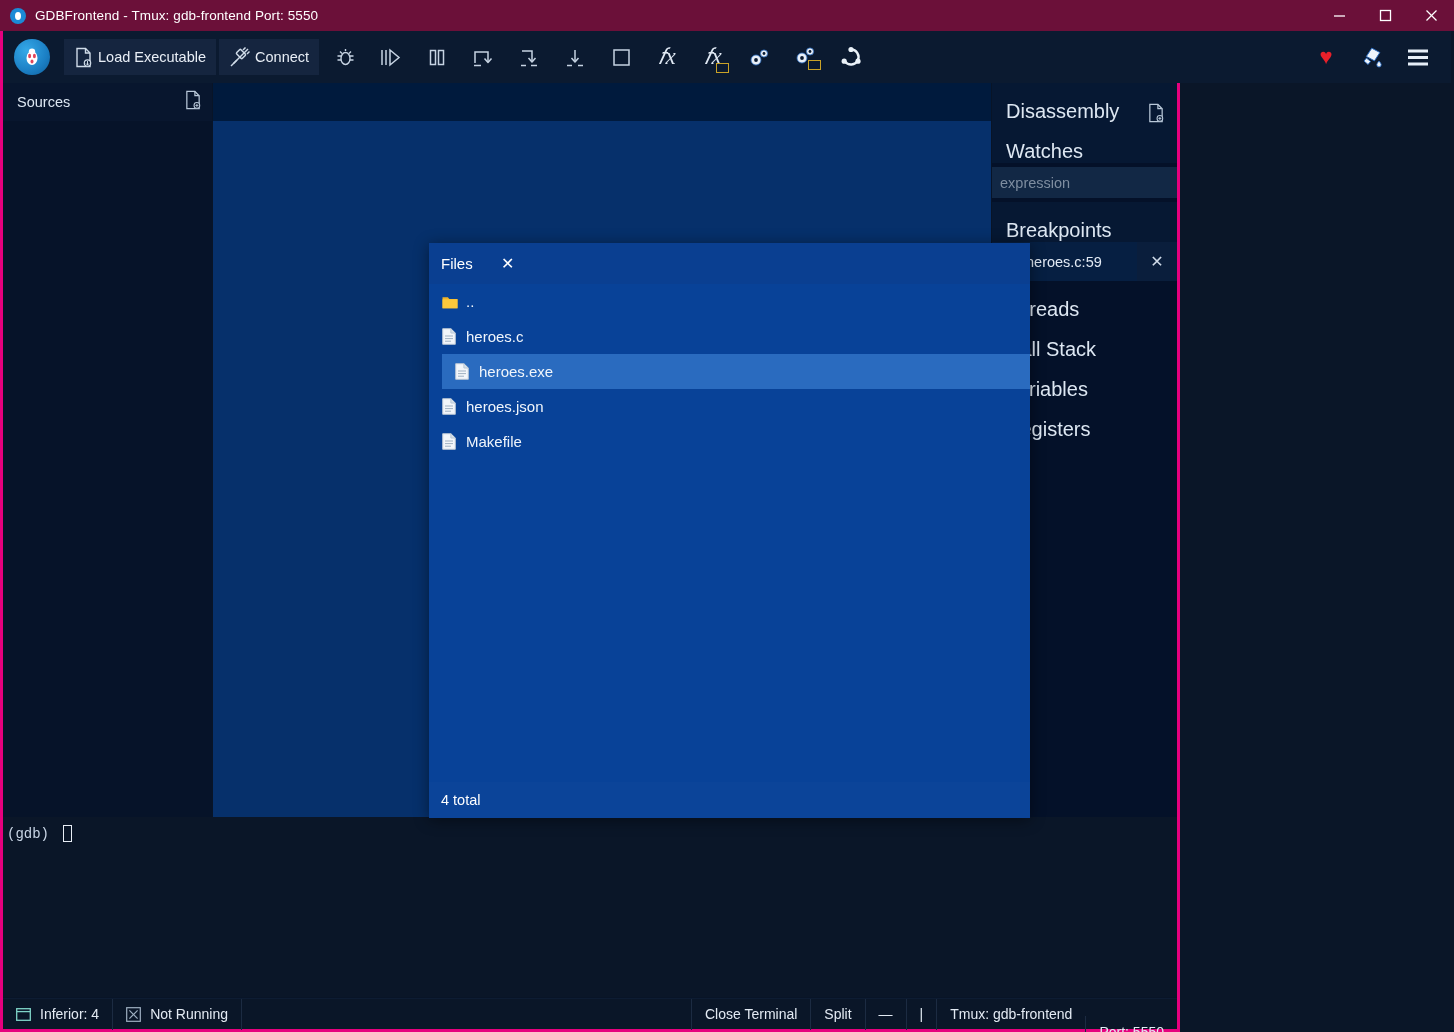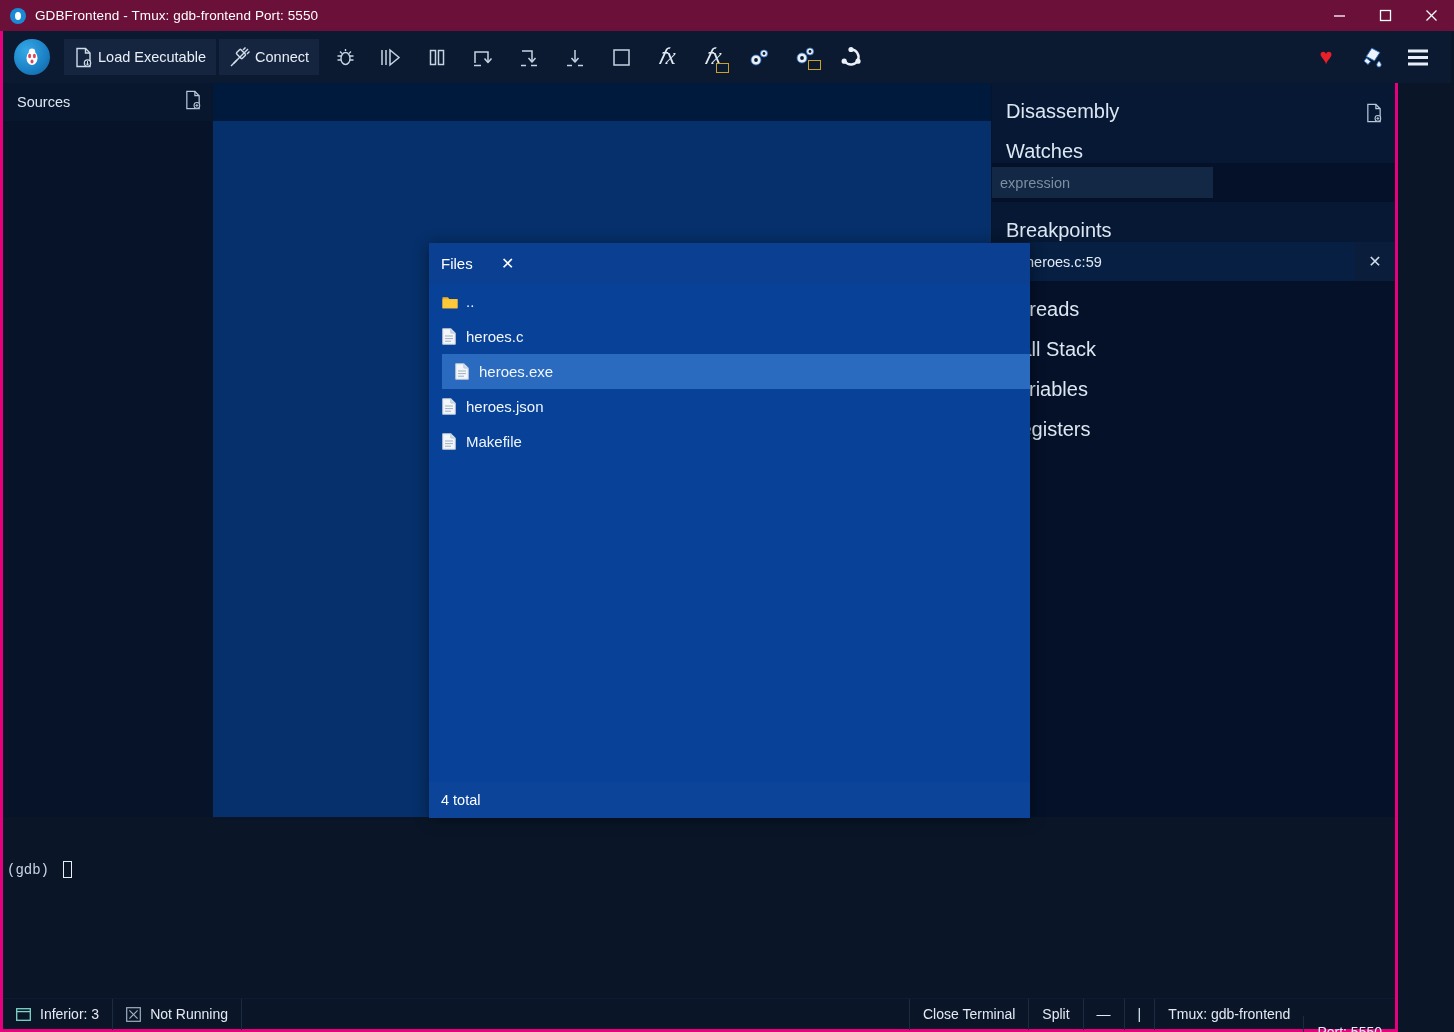--- a/index.html
+++ b/index.html
@@ -4,21 +4,21 @@
 <style>
   * { box-sizing: border-box; margin: 0; padding: 0; }
   html, body {
     width: 1454px; height: 1032px;
     background: #0a1628;
     font-family: "Liberation Sans", sans-serif;
     overflow: hidden;
   }
   #app {
     position: relative;
-    width: 1398px; height: 1032px;
+    width: 1180px; height: 1032px;
     background: #081427;
     border-left: 3px solid #e6007e;
     border-right: 3px solid #e6007e;
     border-bottom: 3px solid #e6007e;
   }
 
   
   .titlebar {
     position: absolute; left: -3px; top: 0; width: 1454px; height: 31px;
     background: #6b1039;
@@ -132,21 +132,21 @@
 
   
   .terminal {
     position: absolute; left: 0; top: 817px; right: 0; bottom: 32px;
     background: #0a1628;
     padding: 8px 0 0 4px;
   }
   .term-line {
     font-family: "Liberation Mono", monospace;
     font-size: 14px; color: #c9d6e6;
-    display: flex; align-items: center; margin-top: 36px;
+    display: flex; align-items: center;
   }
   .term-cursor {
     display: inline-block; width: 9px; height: 17px;
     border: 1.5px solid #e8eef6; margin-left: 14px;
   }
 
   
   .statusbar {
     position: absolute; left: 0; bottom: 0; right: 0; height: 31px;
     background: #0a1628;
@@ -563,21 +563,21 @@
   </div>
 
   <div class="statusbar">
     <div class="sb-item">
       <span class="ico">
         <svg width="15" height="13" viewBox="0 0 15 13">
           <rect x=".7" y=".7" width="13.6" height="11.6" fill="none" stroke="#7fd4c8" stroke-width="1.3"></rect>
           <line x1=".7" y1="3.6" x2="14.3" y2="3.6" stroke="#7fd4c8" stroke-width="1.3"></line>
         </svg>
       </span>
-      <span>Inferior: 3</span>
+      <span>Inferior: 4</span>
     </div>
 
     <div class="sb-item">
       <span class="ico">
         <svg width="15" height="15" viewBox="0 0 15 15">
           <rect x=".7" y=".7" width="13.6" height="13.6" fill="none" stroke="#9fb0c2" stroke-width="1.2"></rect>
           <line x1="3.4" y1="3.4" x2="11.6" y2="11.6" stroke="#9fb0c2" stroke-width="1.2"></line>
           <line x1="11.6" y1="3.4" x2="3.4" y2="11.6" stroke="#9fb0c2" stroke-width="1.2"></line>
         </svg>
       </span>

